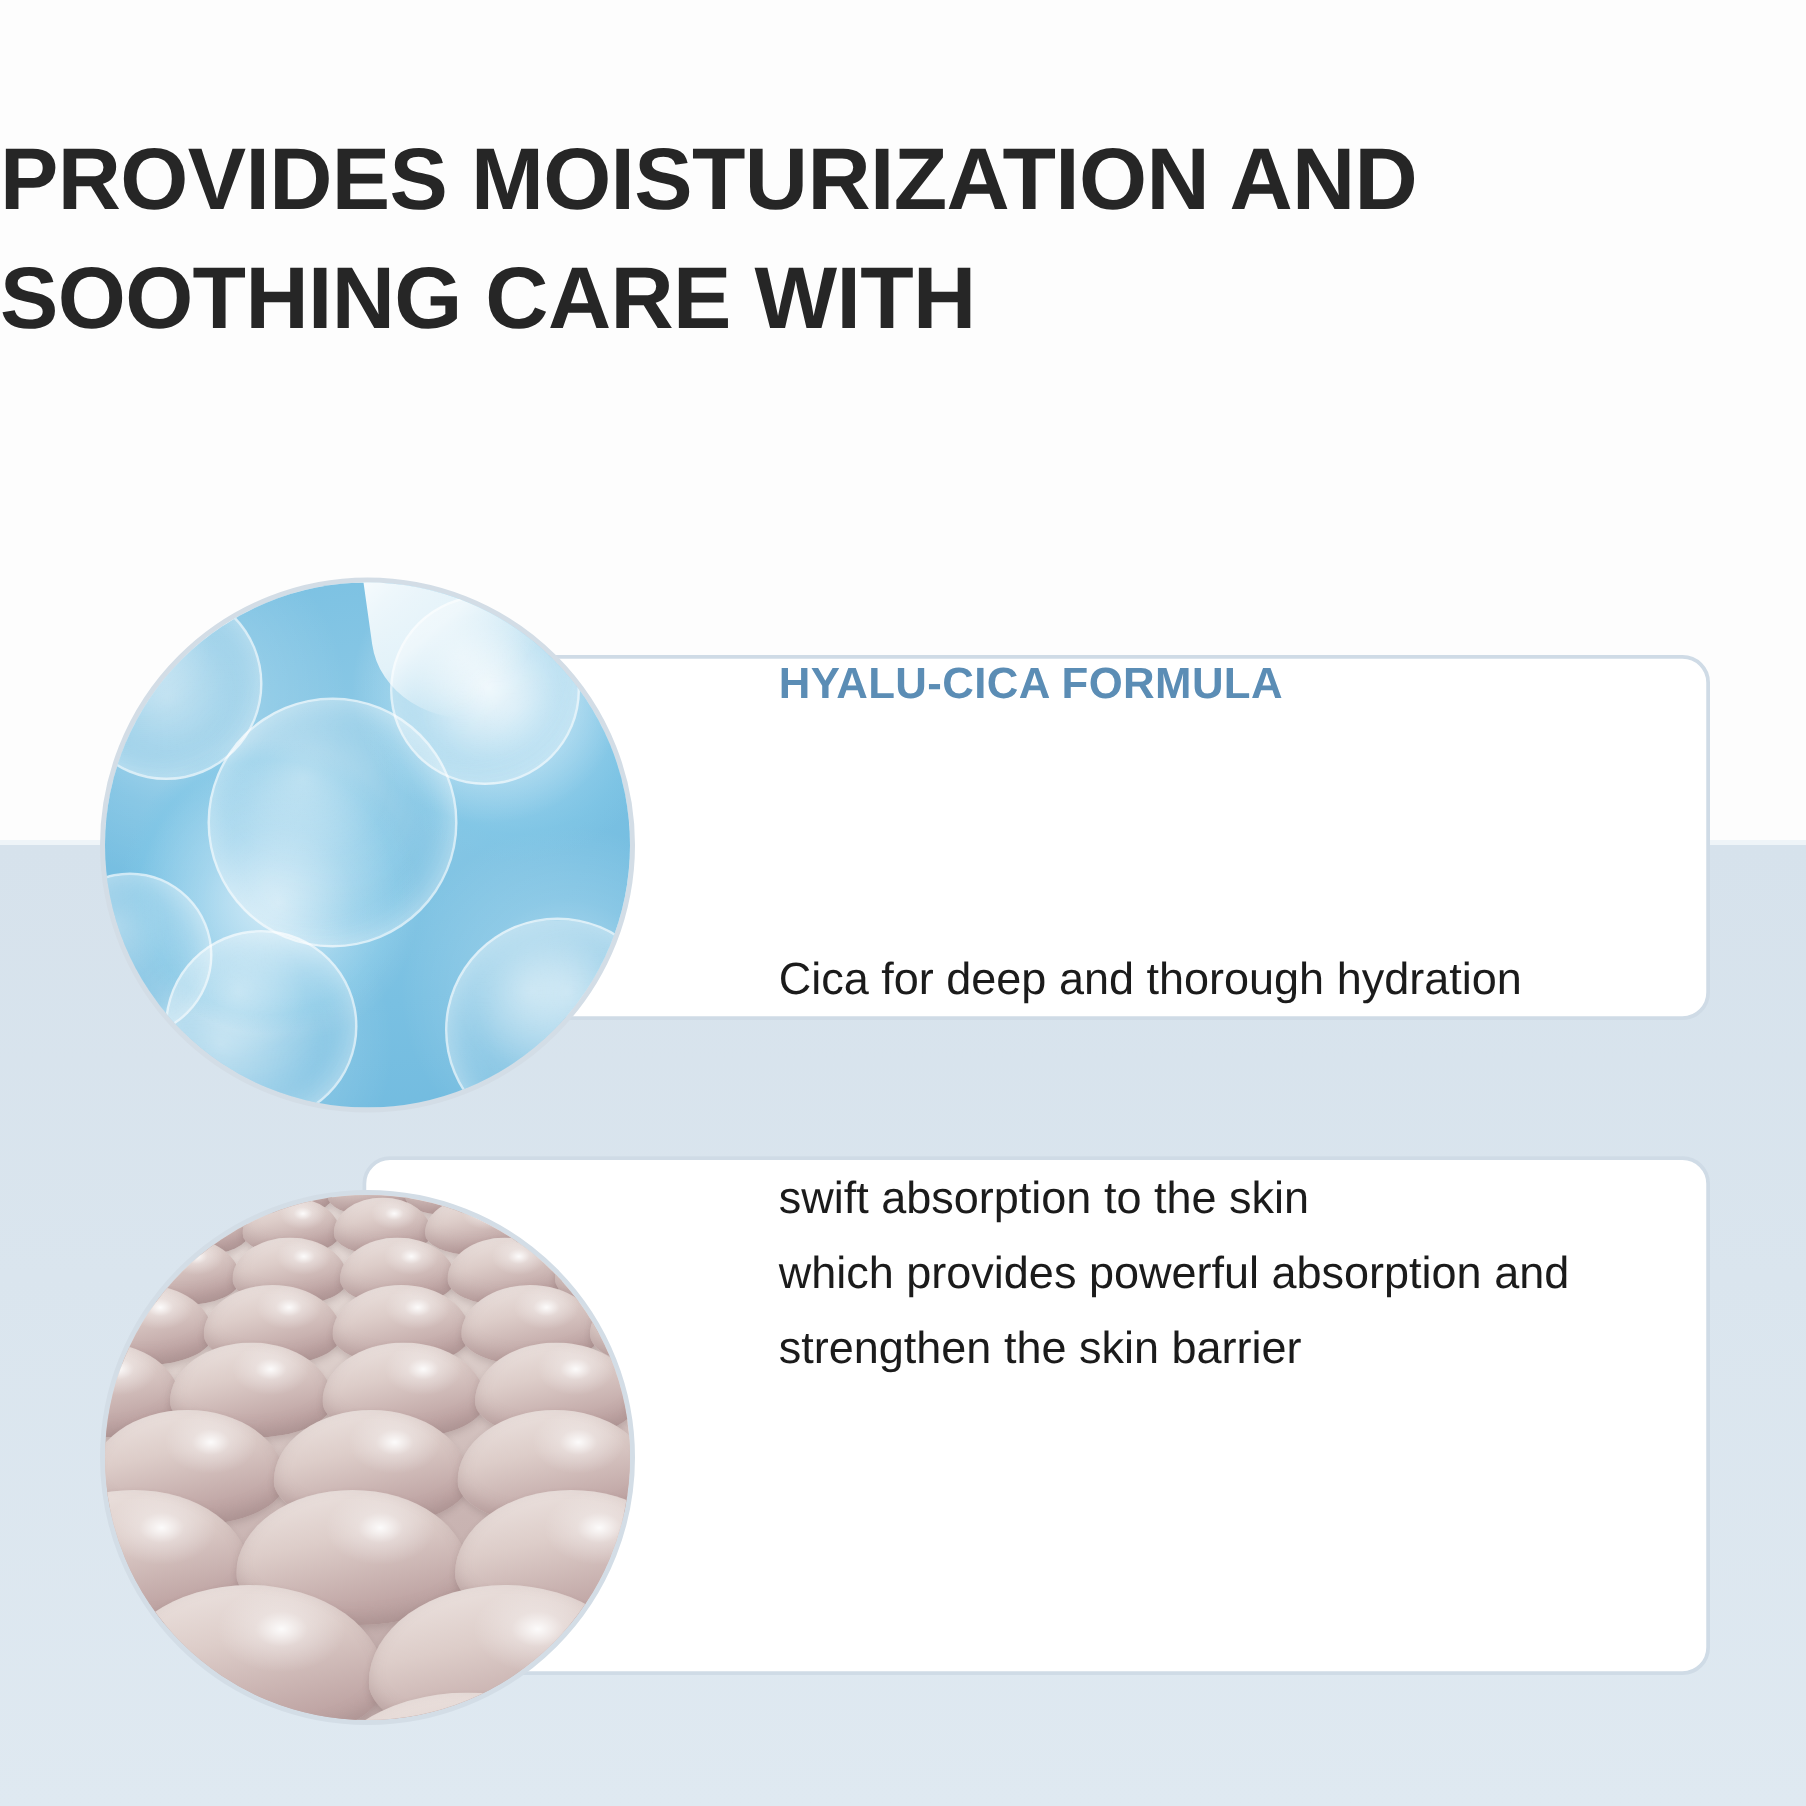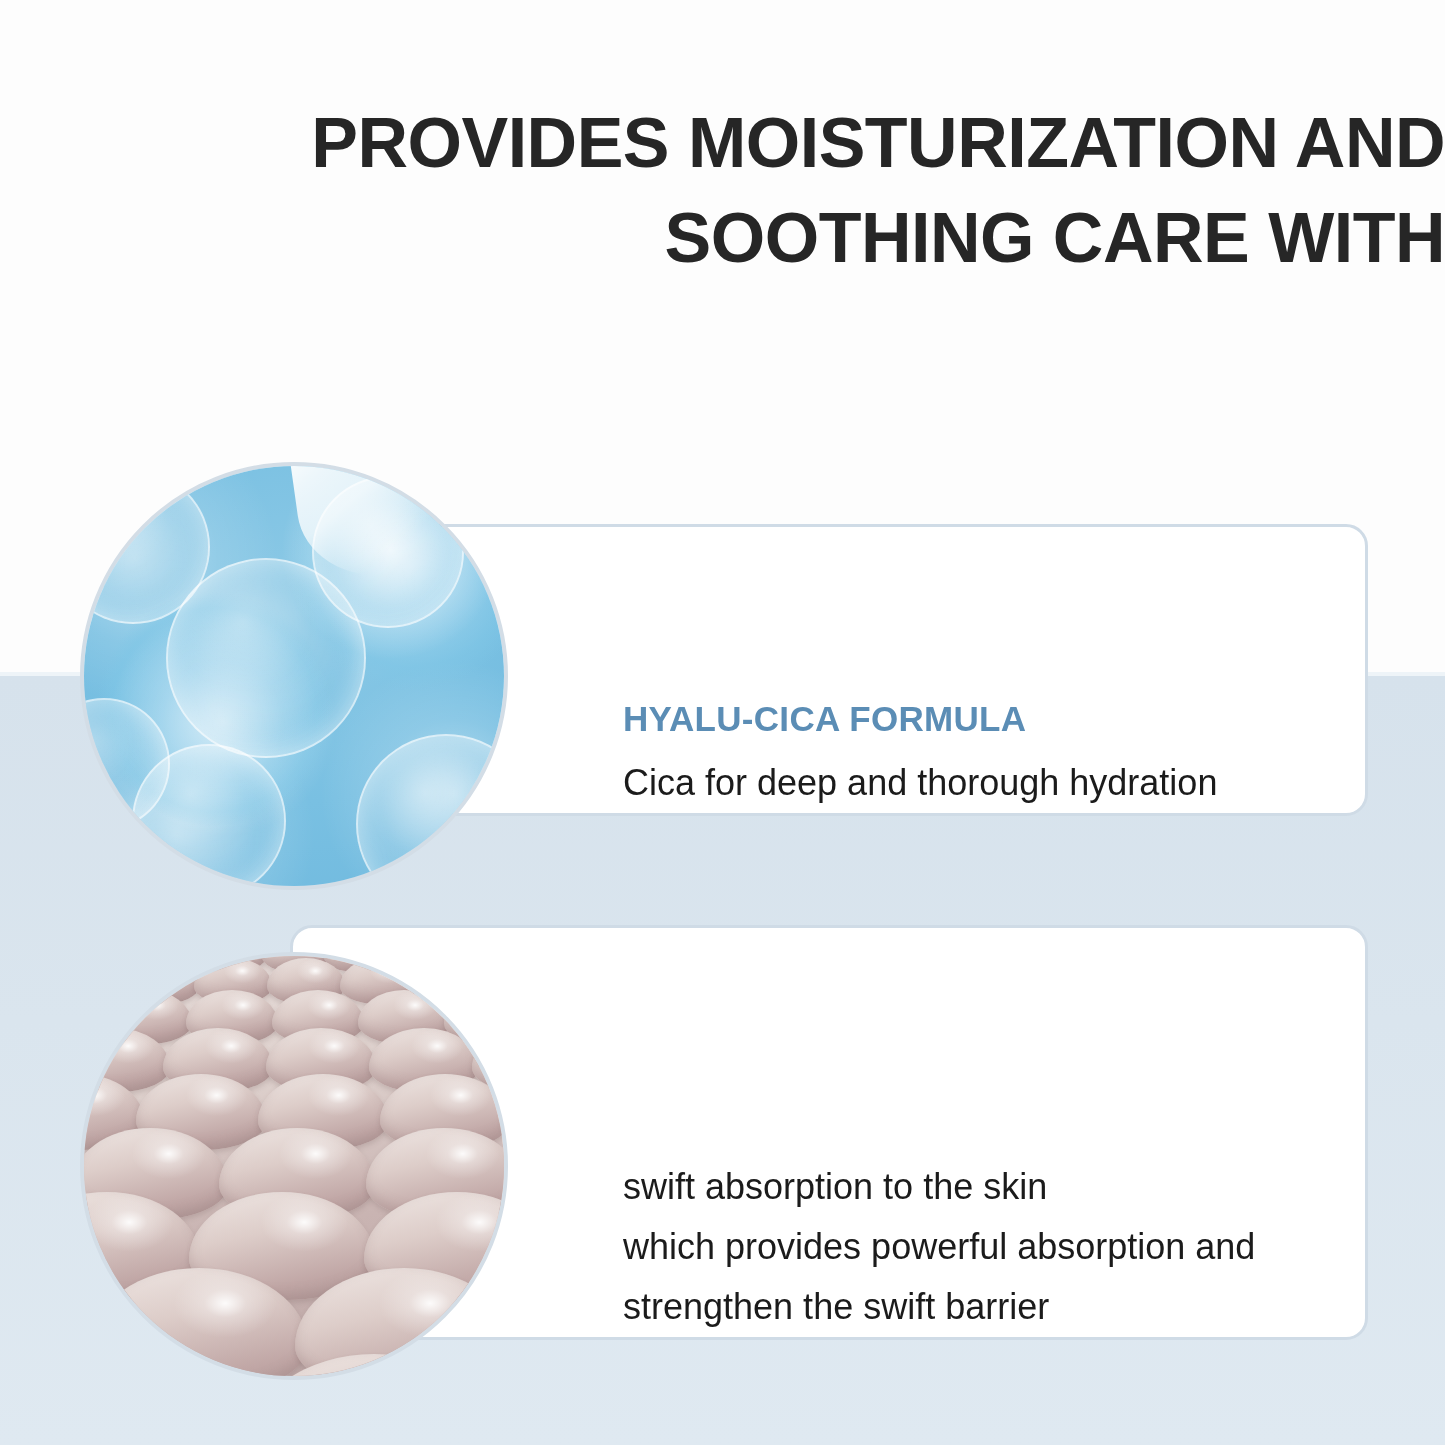--- a/index.html
+++ b/index.html
@@ -44,21 +44,21 @@
     height: 769px;
     background: linear-gradient(180deg, #d6e2ec 0%, #dae5ee 45%, #dfe9f1 100%);
   }
 
   
   .headline {
     position: absolute;
     left: 0;
     top: 96px;
     width: 1445px;
-    text-align: right;
+    text-align: left;
     color: #262626;
     font-weight: bold;
     font-size: 70px;
     line-height: 95px;
     letter-spacing: -0.5px;
     font-family: "Liberation Sans", sans-serif;
   }
   .headline .hl-line { display: block; white-space: nowrap; }
 
   .card {
@@ -70,21 +70,21 @@
   }
 
   .card-inner {
     position: absolute;
     left: 330px;
     top: 0;
     right: 40px;
     height: 100%;
     display: flex;
     flex-direction: column;
-    justify-content: flex-end;
+    justify-content: space-between;
   }
 
   .card-title {
     color: #5b8db5;
     font-weight: bold;
     font-size: 35px;
     letter-spacing: 0.3px;
     margin: 0 0 14px 0;
     font-family: "Liberation Sans", sans-serif;
     white-space: nowrap;
@@ -209,21 +209,21 @@
       <div class="bub bub-e"></div>
       <div class="gloss"></div>
     </div>
   </div>
 
   <div class="card card-2">
     <div class="card-inner">
       <p class="card-body">
         <span class="bl">swift absorption to the skin</span>
         <span class="bl">which provides powerful absorption and</span>
-        <span class="bl">strengthen the swift barrier</span>
+        <span class="bl">strengthen the skin barrier</span>
       </p>
     </div>
   </div>
 
   <div class="circle circle-2">
     <div class="tex tex-scales">
 
     <div class="scale-row" style="top: -24px; left: -70px;">
           <div class="dome" style="width: 66px; height: 40px; margin-right: -4px;"></div>
           <div class="dome" style="width: 66px; height: 40px; margin-right: -4px;"></div>

